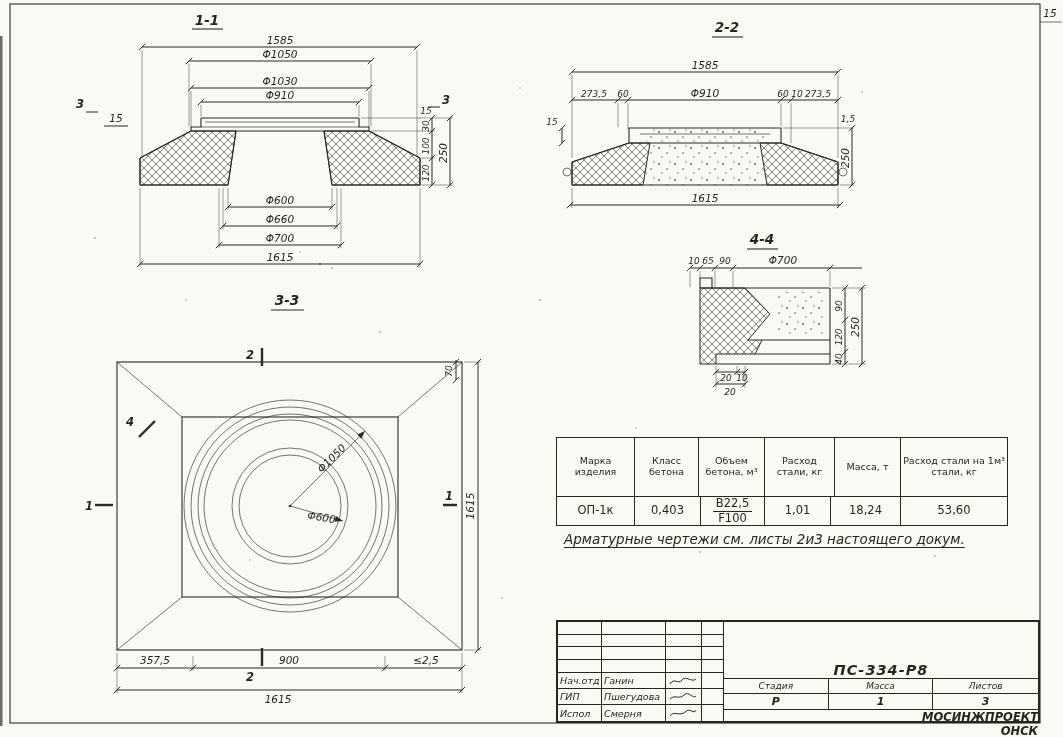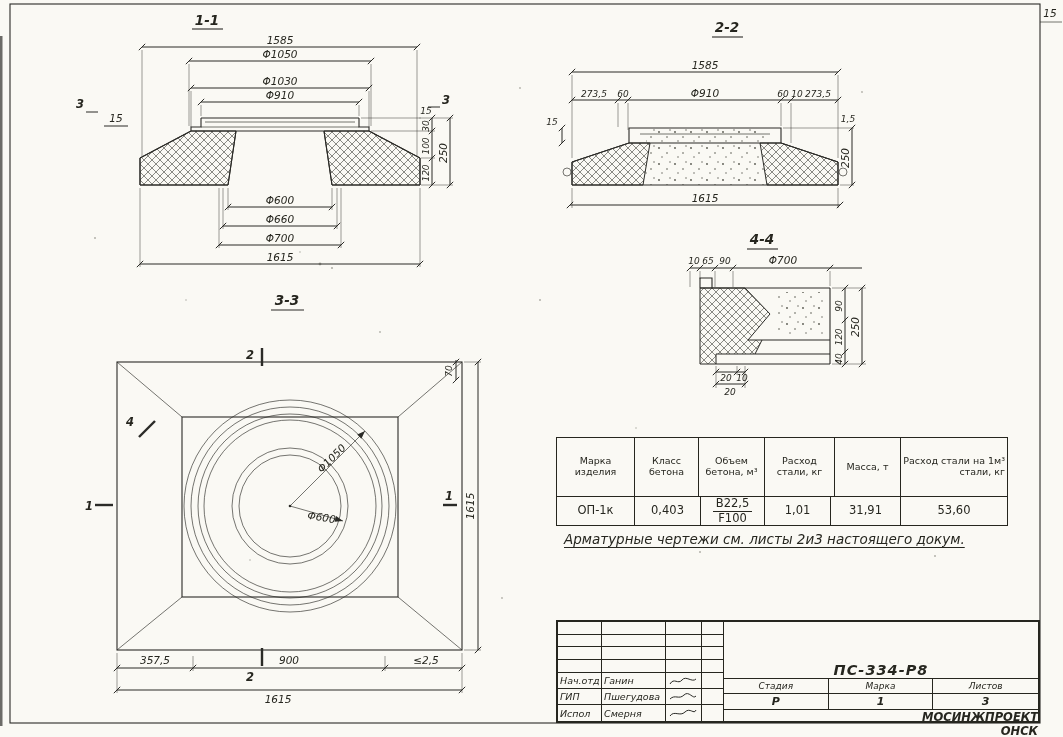--- a/index.html
+++ b/index.html
@@ -20,21 +20,21 @@
   .hatch{fill:url(#xh);stroke:#2b2b27;stroke-width:1;}
   .dotfill{fill:url(#dots);stroke:none;}
 
   
   .spec{position:absolute;left:556px;top:437px;width:452px;border:1.6px solid #26261f;
         box-sizing:border-box;background:rgba(250,249,244,.6);}
   .spec-head{display:flex;height:58px;border-bottom:1.2px solid #26261f;}
   .spec-row{display:flex;height:28px;}
   .sc{border-right:1.2px solid #26261f;display:flex;align-items:center;justify-content:center;
       text-align:center;box-sizing:border-box;padding:1px 2px;line-height:1.15;}
-  .spec-head .sc:last-child,.spec-row .sc:last-child{border-right:none;text-align:right;}
+  .spec-head .sc:last-child,.spec-row .sc:last-child{border-right:none;}
   .h{font-size:9.5px;}
   .v{font-size:11.5px;}
   .c1{width:78px;}.c2{width:66px;}.c3{width:64px;flex-direction:column;}.c4{width:66px;}.c5{width:70px;}.c6{flex:1;}
   .cls1{border-bottom:1px solid #26261f;padding:0 3px;}
 
   .note{position:absolute;left:564px;top:531px;width:466px;font-size:13.5px;font-style:italic;
         text-decoration:underline;text-underline-offset:3px;}
 
   
   .tb{position:absolute;left:556px;top:620px;width:484px;height:103px;border:2px solid #26261f;
@@ -405,21 +405,21 @@
     <div class="sc h c6">Расход стали на 1м³ стали, кг</div>
   </div>
   <div class="spec-row">
     <div class="sc v c1">ОП-1к</div>
     <div class="sc v c2">0,403</div>
     <div class="sc v c3">
       <span class="cls1">В22,5</span>
       <span>F100</span>
     </div>
     <div class="sc v c4">1,01</div>
-    <div class="sc v c5">31,91</div>
+    <div class="sc v c5">18,24</div>
     <div class="sc v c6">53,60</div>
   </div>
 </div>
 
 <div class="note">Арматурные чертежи см. листы 2и3 настоящего докум.</div>
 
 <div class="tb">
   <div class="tb-left">
     <div class="tb-left-top">
       <i></i>
@@ -465,21 +465,21 @@
           </div>
       <div class="ts"></div>
     </div>
   </div>
   <div class="tb-right">
     <div class="tb-doc">ПС-334-Р8</div>
     <div class="tb-lower">
       <div class="tb-sl">
         <div class="tb-slg">
           <div class="sg sgh">Стадия</div>
-          <div class="sg sgh">Марка</div>
+          <div class="sg sgh">Масса</div>
           <div class="sg sgh">Листов</div>
           <div class="sg sgv">Р</div>
           <div class="sg sgv">1</div>
           <div class="sg sgv">3</div>
         </div>
         <div class="tb-org">
           <span>МОСИНЖПРОЕКТ</span>
           <span>ОНСК</span>
         </div>
       </div>

